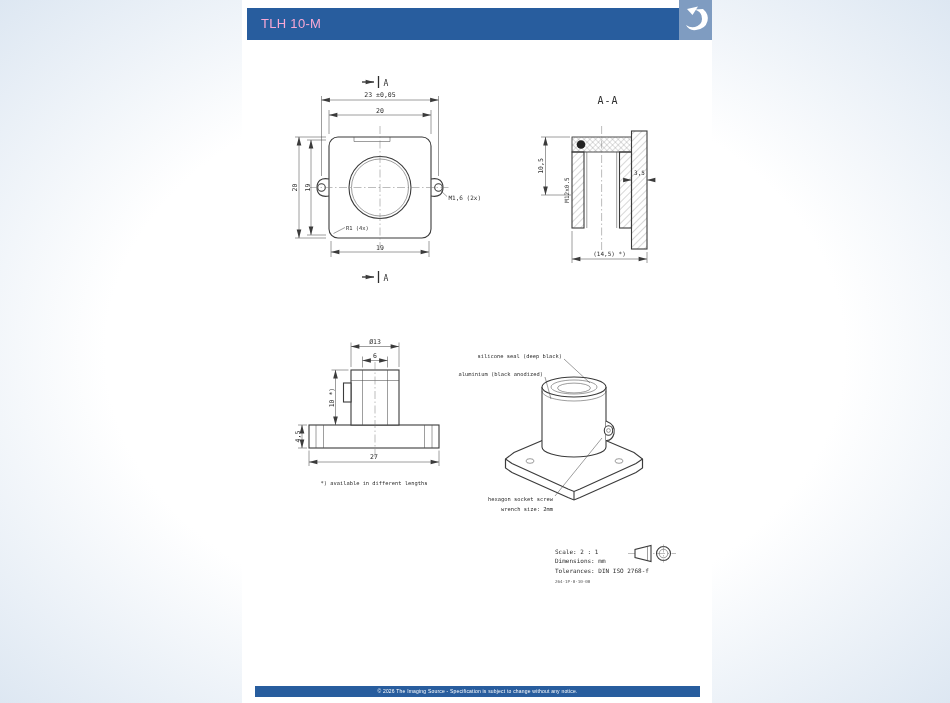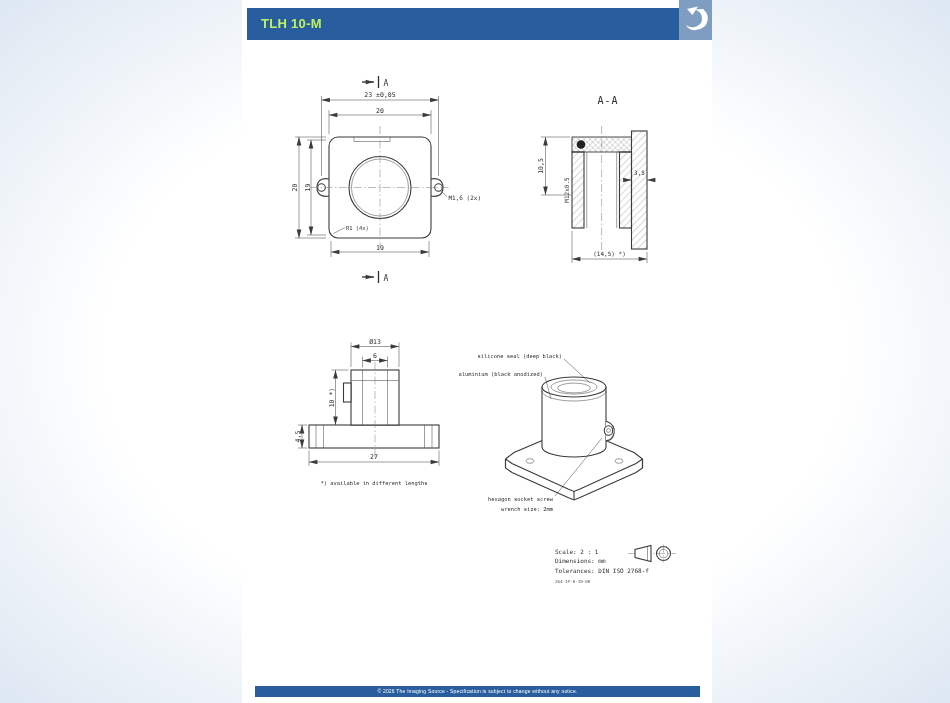--- a/index.html
+++ b/index.html
@@ -1,21 +1,21 @@
 <!DOCTYPE html>
 <html><head>
 <meta charset="utf-8">
 <style>
   html,body{margin:0;padding:0}
   .canvas{position:relative;width:950px;height:703px;overflow:hidden;
           background:radial-gradient(ellipse at center,#ffffff 55%,#dde7f2 100%);
           font-family:"Liberation Sans",sans-serif}
   .page{position:absolute;left:242px;top:0;width:470px;height:703px;background:#fff}
   .header{position:absolute;left:5px;right:0;top:8px;height:32px;background:#285d9e}
-  .header .title{position:absolute;left:14px;top:8px;font-weight:bold;font-size:13px;color:#bef264;letter-spacing:.3px}
+  .header .title{position:absolute;left:14px;top:8px;font-weight:normal;font-size:13px;color:#f9a8d4;letter-spacing:.3px}
   .logo{position:absolute;right:0;top:-8px;width:33px;height:40px;background:#7f9cc1}
   .logo svg{display:block}
   .drawing{position:absolute;left:0;top:0;width:470px;height:703px}
   .footer{position:absolute;left:13px;right:12px;bottom:6px;height:11px;background:#285d9e;
           color:#fff;font-size:5px;line-height:11.5px;text-align:center;letter-spacing:.2px;white-space:nowrap;overflow:hidden}
   
   .ol{stroke:#3b3b3b;stroke-width:1.1;fill:none}
   .olf{stroke:#3b3b3b;stroke-width:1.1;fill:#fff}
   .thin{stroke:#4d4d4d;stroke-width:.55;fill:none}
   .dim{stroke:#4d4d4d;stroke-width:.55;fill:none}

